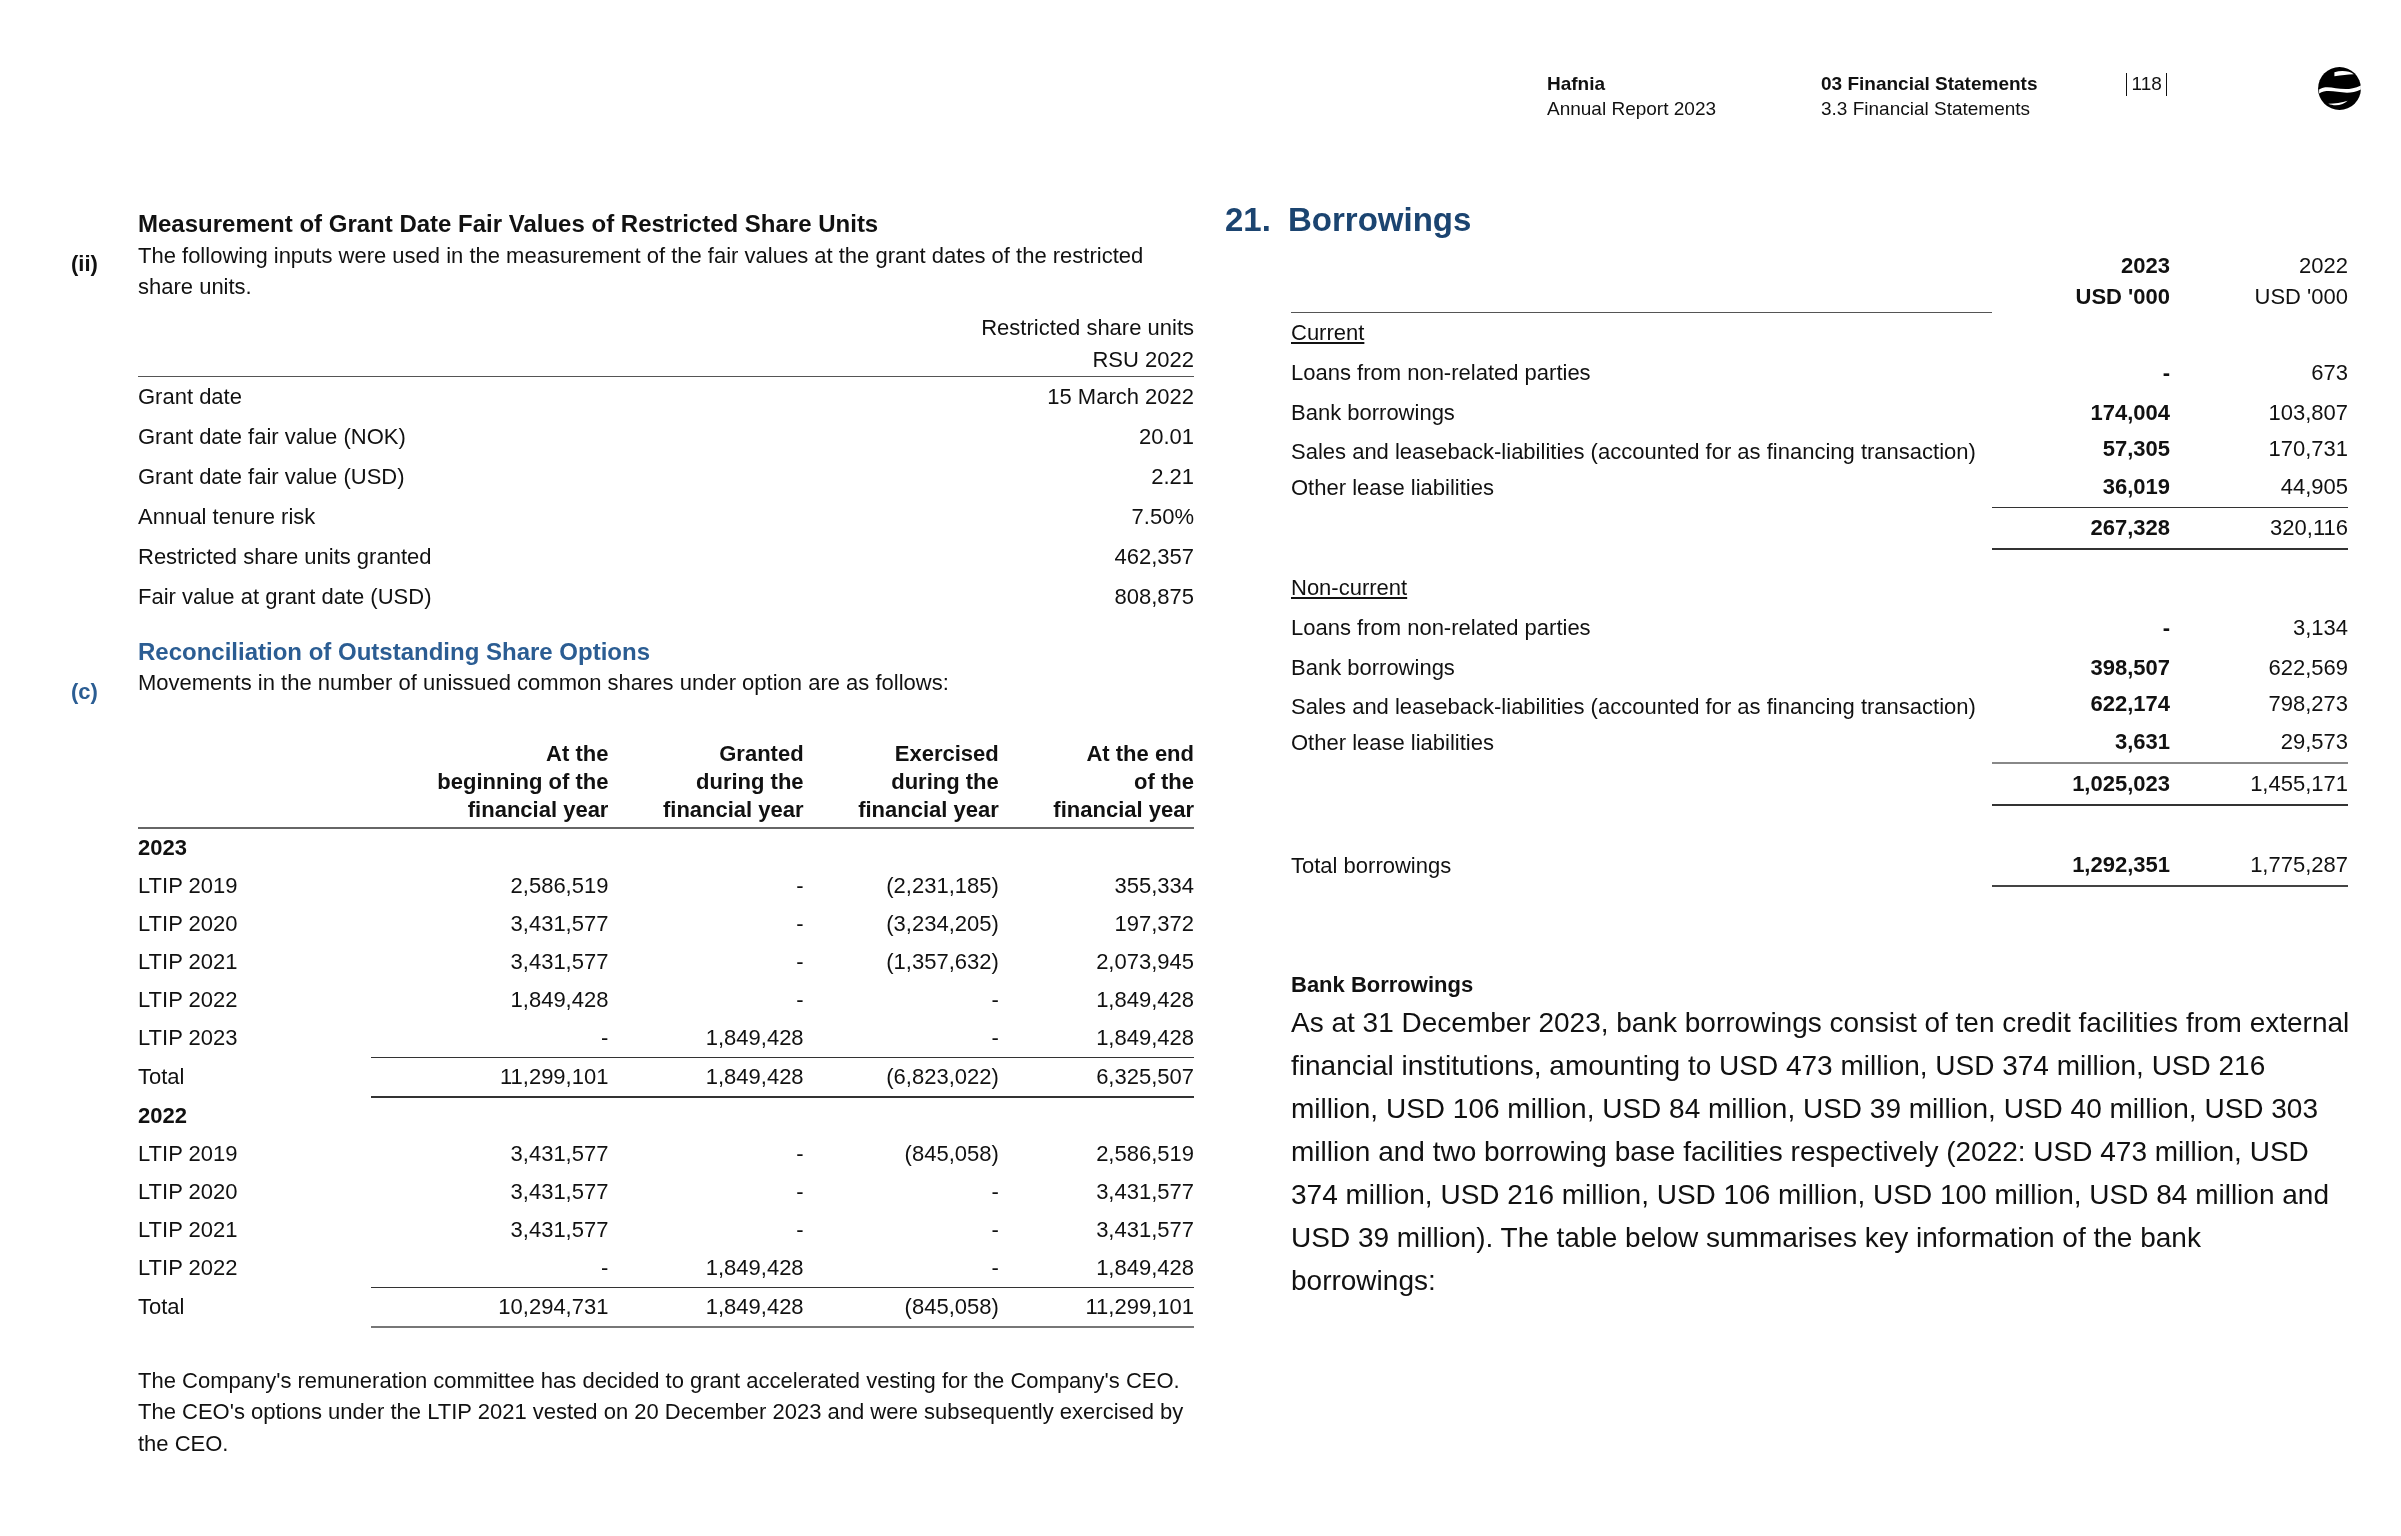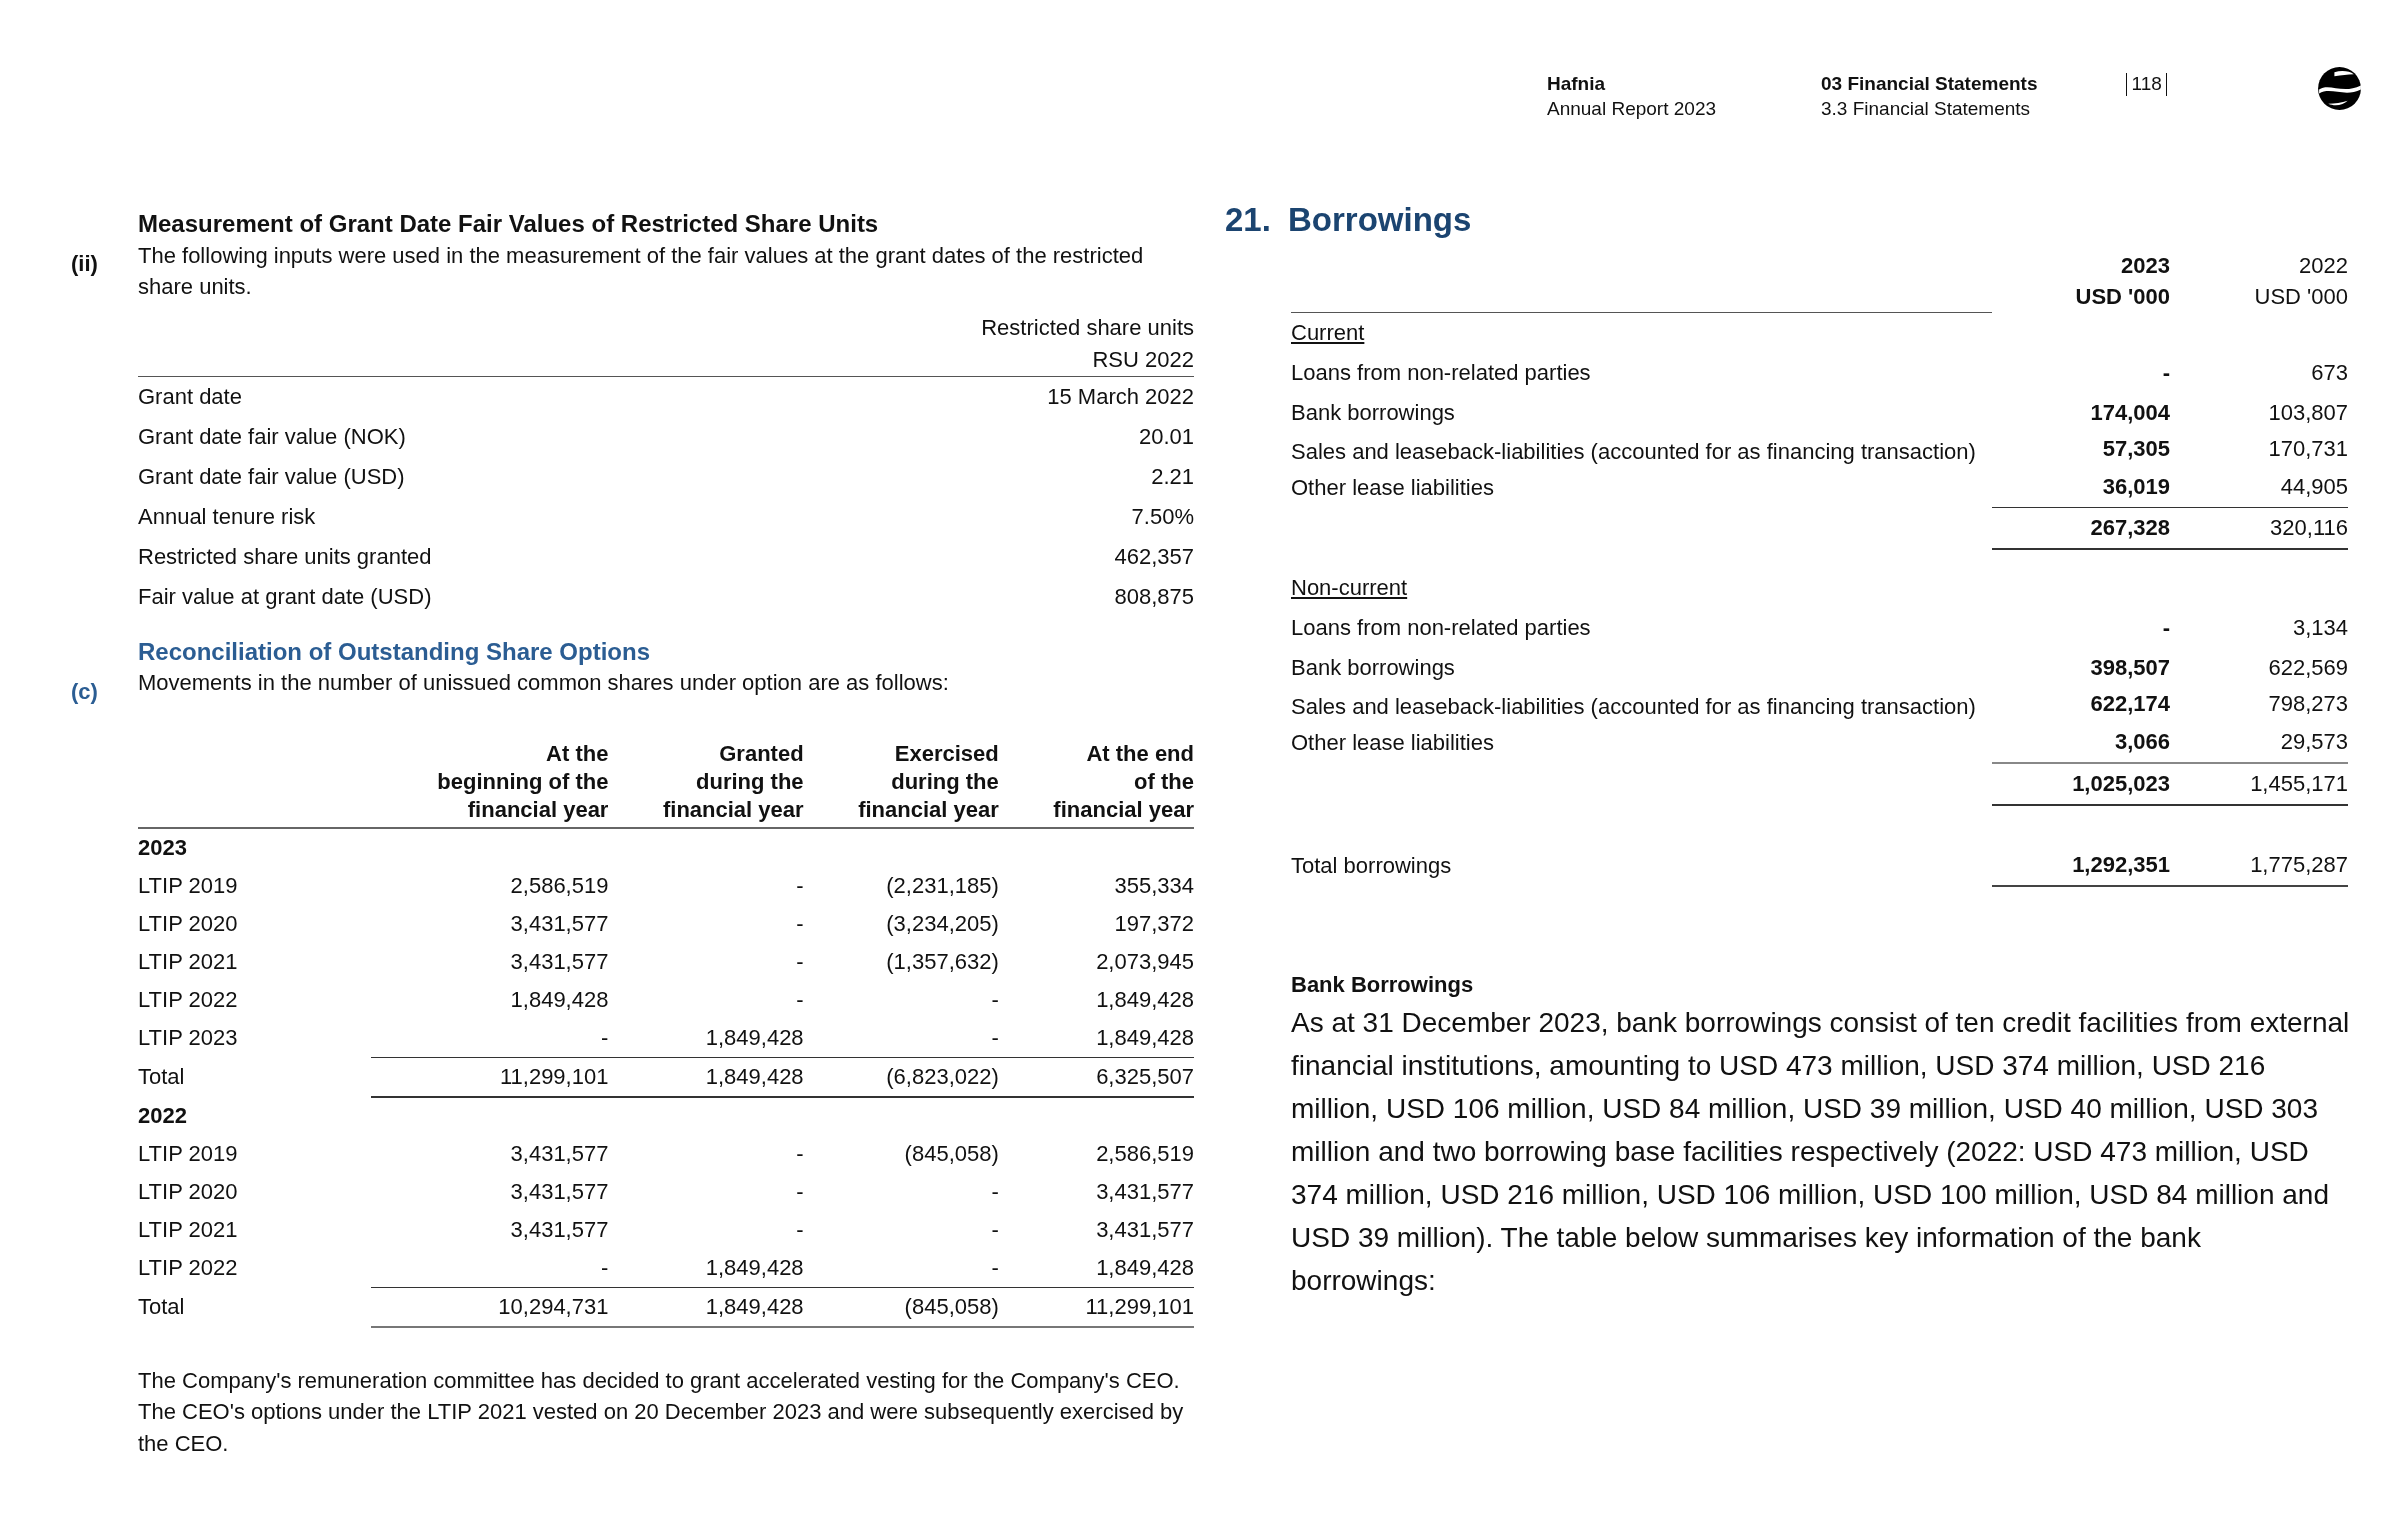--- a/index.html
+++ b/index.html
@@ -346,21 +346,21 @@
             <td class="v b">398,507</td>
             <td class="v">622,569</td>
           </tr>
       <tr class="two">
             <td class="lbl">Sales and leaseback-liabilities (accounted for as financing transaction)</td>
             <td class="v b">622,174</td>
             <td class="v">798,273</td>
           </tr>
       <tr>
             <td class="lbl">Other lease liabilities</td>
-            <td class="v b">3,066</td>
+            <td class="v b">3,631</td>
             <td class="v">29,573</td>
           </tr>
       <tr class="sub2">
             <td></td>
             <td class="v b">1,025,023</td>
             <td class="v">1,455,171</td>
           </tr>
 
       <tr class="spacer-lg">
             <td colspan="3"></td>

